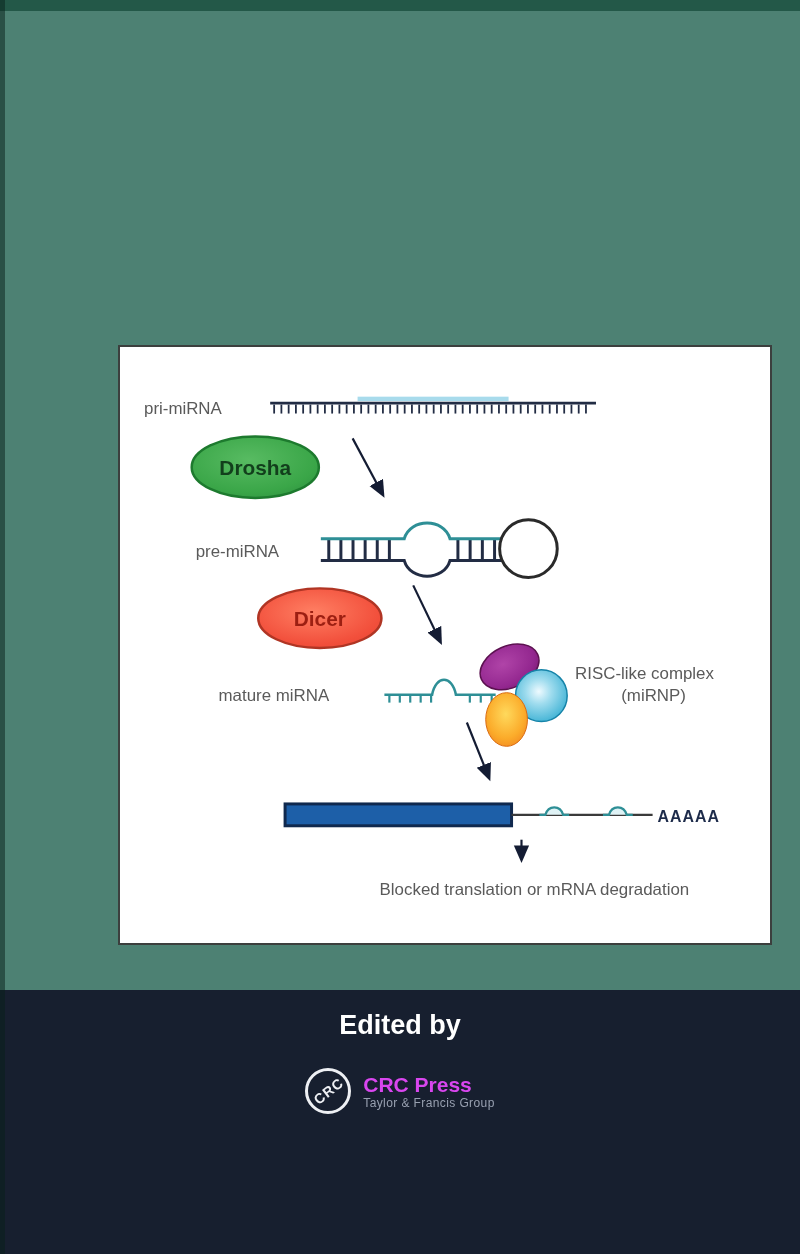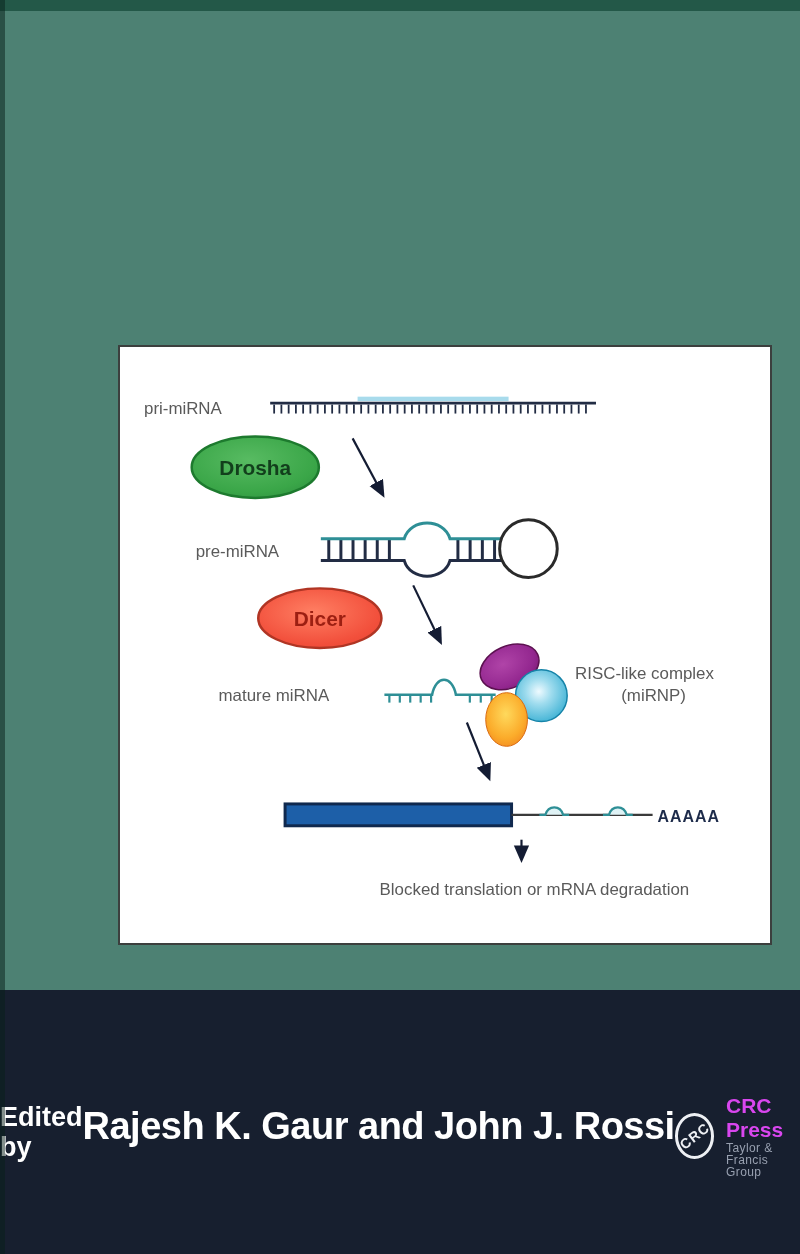--- a/index.html
+++ b/index.html
@@ -24,21 +24,21 @@
 
   .diagram-panel{
     position:absolute;left:86px;top:345px;width:654px;height:600px;
     background:#ffffff;border:2px solid #3c3f3e;box-sizing:border-box;margin-left:32px;
   }
   .diagram-panel svg{display:block;width:100%;height:100%;}
 
   .bottom-band{
     position:absolute;left:0;top:990px;width:800px;height:264px;
     background:var(--bottom-navy,#171f2f);
-    display:flex;flex-direction:row;align-items:center;
+    display:flex;flex-direction:column;align-items:center;
   }
   .edited-by{margin-top:20px;color:#ffffff;font-weight:bold;font-size:27px;line-height:30px;}
   .authors{margin-top:8px;color:#ffffff;font-weight:bold;font-size:38px;line-height:44px;letter-spacing:-0.5px;white-space:nowrap;}
   .logo-row{margin-top:28px;display:flex;align-items:center;gap:12px;}
   .crc-circle{
     width:46px;height:46px;border:3px solid #eef0f4;border-radius:50%;
     display:flex;align-items:center;justify-content:center;box-sizing:border-box;
   }
   .crc-circle span{
     color:#eef0f4;font-weight:bold;font-size:14px;letter-spacing:1px;
@@ -212,21 +212,20 @@
         <text x="541" y="478" font-size="16" font-weight="bold" letter-spacing="1" fill="#1d2b4a">AAAAA</text>
       </g>
 
       <line x1="404" y1="496" x2="404" y2="515" stroke="#141c33" stroke-width="2.2" marker-end="url(#ah)"></line>
       <text class="lbl" x="417" y="552" text-anchor="middle" font-size="17.5">Blocked translation or mRNA degradation</text>
     </svg>
   </div>
 
   <div class="bottom-band">
     <div class="edited-by">Edited by</div>
-    <div class="authors">Rajesh K. Gaur and John J. Rossi</div>
     <div class="logo-row">
       <div class="crc-circle">
         <span>CRC</span>
       </div>
       <div class="logo-text">
         <span class="crc-press">CRC Press</span>
         <span class="tf-group">Taylor &amp; Francis Group</span>
       </div>
     </div>
   </div>

